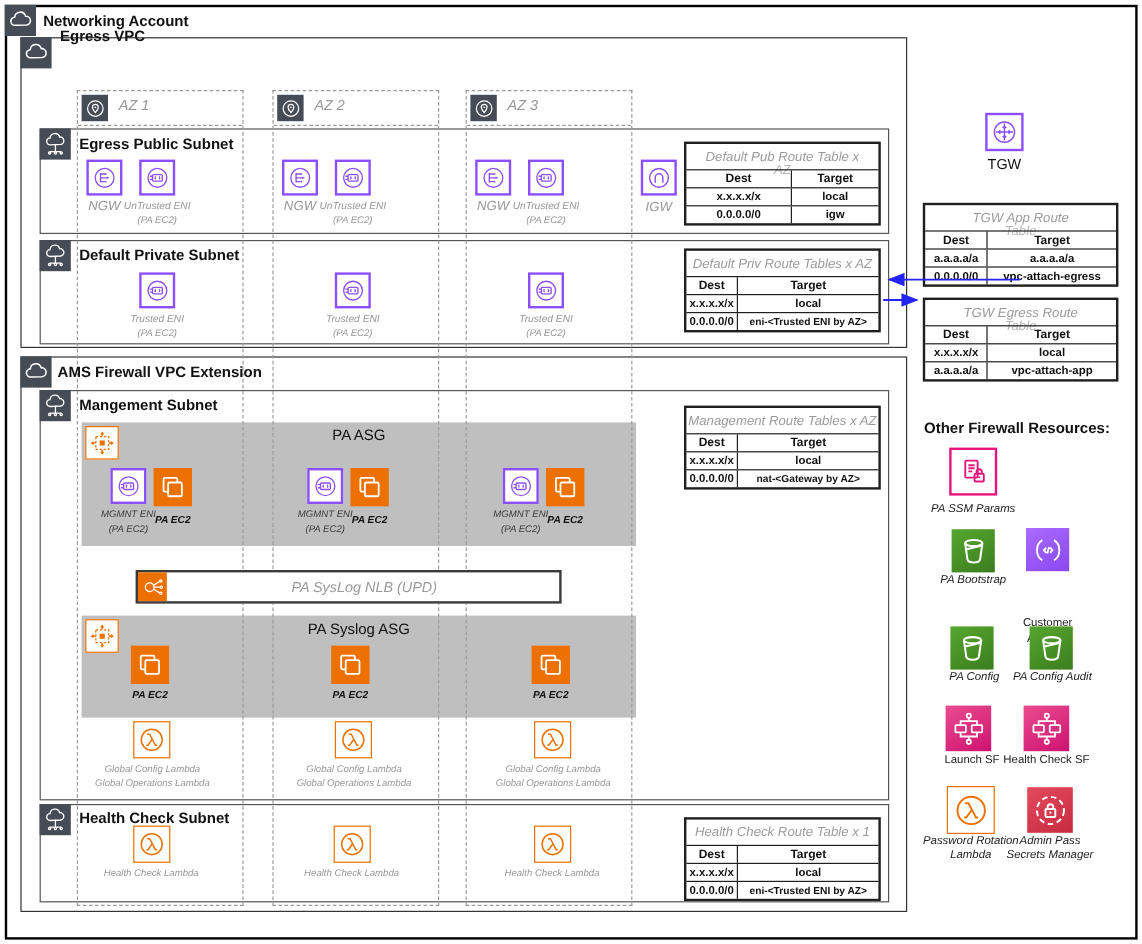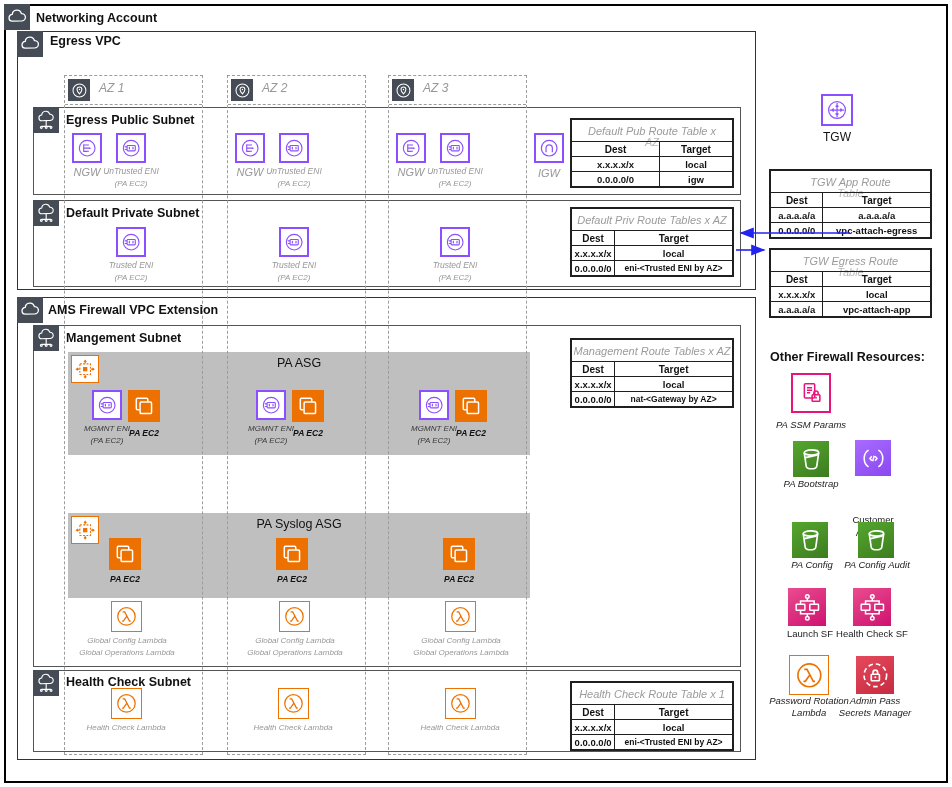--- a/index.html
+++ b/index.html
@@ -51,21 +51,21 @@
       </svg>
   </div>
   <div class="sec-title" style="left:36px;top:11px;">Networking Account</div>
 
   <div class="box" style="left:17px;top:31px;width:739px;height:259px;border:1.5px solid #333;"></div>
   <div class="ic dark" style="left:17px;top:31px;width:26px;height:26px;">
     <svg viewBox="0 0 24 24">
         <path d="M7 16.2a3.6 3.6 0 0 1-.3-7.2 5 5 0 0 1 9.8-.9 3.9 3.9 0 0 1 .7 7.9z" fill="none" stroke="#fff" stroke-width="1.4" stroke-linejoin="round"></path>
       </svg>
   </div>
-  <div class="sec-title" style="left:50px;top:34px;">Egress VPC</div>
+  <div class="sec-title" style="left:50px;top:23px;">Egress VPC</div>
 
   <div class="box" style="left:17px;top:297px;width:739px;height:463px;border:1.5px solid #333;"></div>
   <div class="ic dark" style="left:17px;top:297px;width:26px;height:26px;">
     <svg viewBox="0 0 24 24">
         <path d="M7 16.2a3.6 3.6 0 0 1-.3-7.2 5 5 0 0 1 9.8-.9 3.9 3.9 0 0 1 .7 7.9z" fill="none" stroke="#fff" stroke-width="1.4" stroke-linejoin="round"></path>
       </svg>
   </div>
   <div class="sec-title" style="left:48px;top:303px;">AMS Firewall VPC Extension</div>
 
   <div class="az-col" style="left:64px;top:75px;width:139px;height:680px;">
@@ -309,20 +309,32 @@
         <g fill="none" stroke="#fff" stroke-width="1.3">
           <rect x="5.5" y="5.5" width="10" height="10" rx="1"></rect>
           <rect x="8.8" y="8.8" width="10" height="10" rx="1" fill="#ED7100"></rect>
         </g>
       </svg>
   </div>
   <div class="lbl di" style="left:404px;top:424px;width:60px;font-size:8px;">MGMNT ENI</div>
   <div class="lbl di" style="left:404px;top:436px;width:60px;font-size:8px;">(PA EC2)</div>
   <div class="lbl" style="left:446px;top:429px;width:50px;font-size:8.5px;font-weight:bold;font-style:italic;">PA EC2</div>
 
+  <div class="nlb" style="left:113px;top:475px;width:355px;height:28px;padding-left:26px;">
+    <div class="ic osolid" style="left:0;top:0;width:24px;height:24px;">
+      <svg viewBox="0 0 24 24" fill="none" stroke="#fff" stroke-width="1.2">
+          <circle cx="9" cy="12" r="4.2"></circle>
+          <path d="M12.8 10l6-3.5 M13.2 12h6 M12.8 14l6 3.5"></path>
+          <circle cx="19.8" cy="6" r="1.1"></circle>
+          <circle cx="20.3" cy="12" r="1.1"></circle>
+          <circle cx="19.8" cy="18" r="1.1"></circle>
+        </svg>
+    </div>
+    <div style="flex:1;text-align:center;color:#9b9b9b;font-style:italic;font-size:12px;">PA SysLog NLB (UPD)</div>
+  </div>
 
   <div class="graybox" style="left:68px;top:513px;width:462px;height:85px;"></div>
   <div class="asg-title" style="left:68px;top:517px;width:462px;">PA Syslog ASG</div>
   <div class="ic oout" style="left:71px;top:516px;width:28px;height:28px;">
     <svg viewBox="0 0 24 24" fill="none" stroke="currentColor" stroke-width="1.2">
         <rect x="9.7" y="9.7" width="4.6" height="4.6" fill="currentColor" stroke="none"></rect>
         <rect x="6.3" y="6.3" width="11.4" height="11.4" stroke-dasharray="2 1.6"></rect>
         <path d="M12 6V2.8 M12 18v3.2 M6 12H2.8 M18 12h3.2 M10.8 4.2 12 2.6l1.2 1.6 M10.8 19.8 12 21.4l1.2-1.6 M4.2 10.8 2.6 12l1.6 1.2 M19.8 10.8 21.4 12l-1.6 1.2"></path>
       </svg>
   </div>

